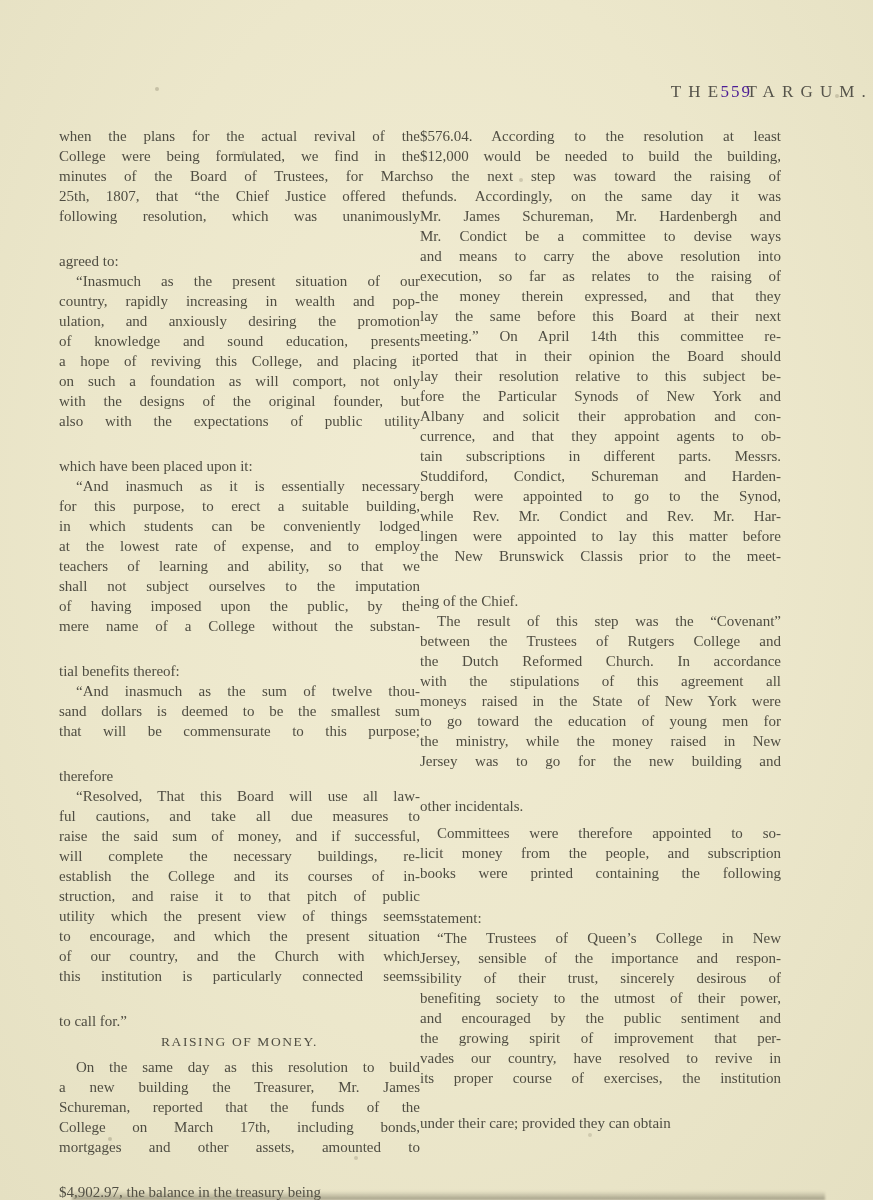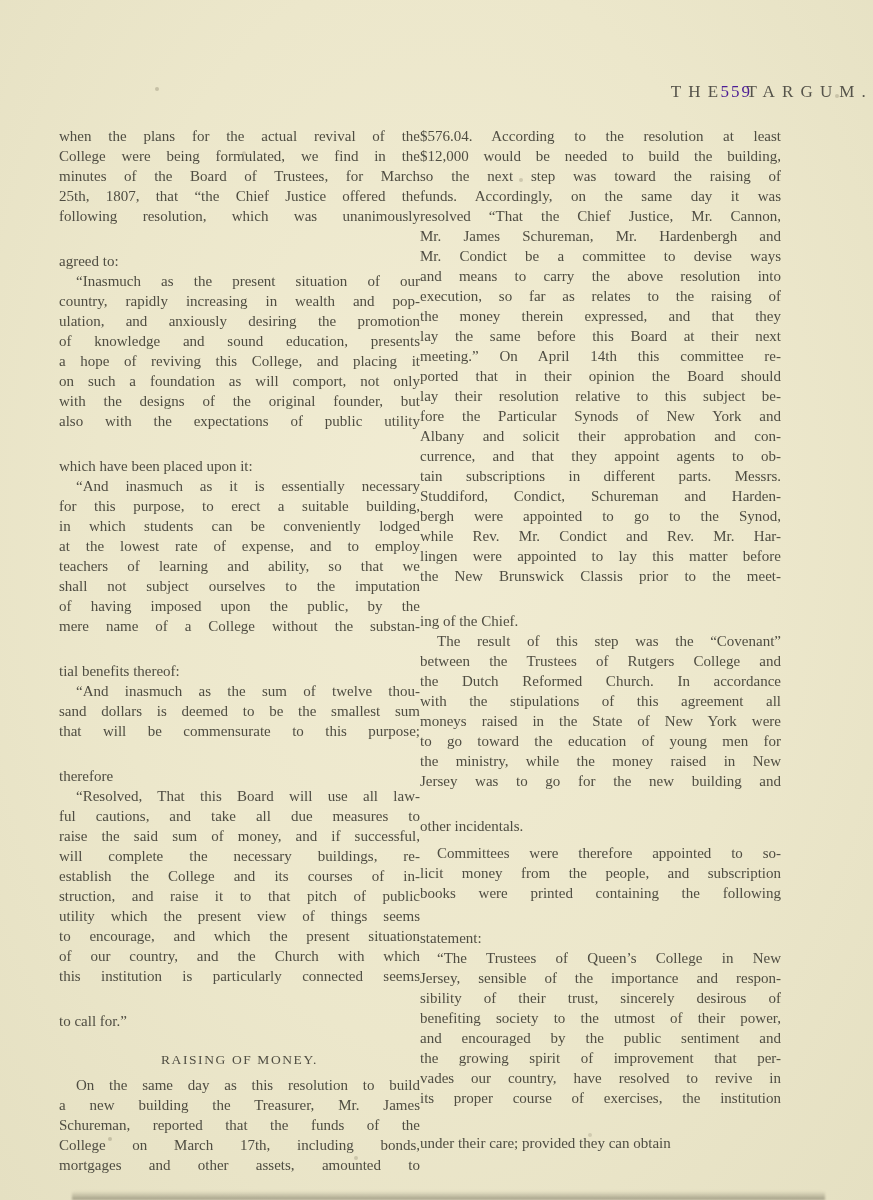--- a/index.html
+++ b/index.html
@@ -77,21 +77,21 @@
     margin-top: 25px;
   }
   .para.indent .line:first-child {
     padding-left: 17px;
   }
   .section-heading {
     text-align: center;
     font-size: 13.5px;
     line-height: 20px;
     letter-spacing: 1.6px;
-    margin: 19px 0 5px 0;
+    margin: 1px 0 5px 0;
     color: #504e43;
   }
   
   .bottom-shadow {
     position: absolute;
     left: 72px;
     right: 48px;
     bottom: 0;
     height: 9px;
     background: linear-gradient(to bottom, rgba(110,105,85,0) 0%, rgba(110,105,85,0.38) 70%, rgba(95,92,75,0.55) 100%);
@@ -185,21 +185,20 @@
           <div class="line">mortgages and other assets, amounted to</div>
           <div class="line last">$4,902.97, the balance in the treasury being</div>
         </div>
       </div>
     <div class="column" id="col-right">
         <div class="para">
           <div class="line">$576.04. According to the resolution at least</div>
           <div class="line">$12,000 would be needed to build the building,</div>
           <div class="line">so the next step was toward the raising of</div>
           <div class="line">funds. Accordingly, on the same day it was</div>
-          <div class="line">resolved “That the Chief Justice, Mr. Cannon,</div>
           <div class="line">Mr. James Schureman, Mr. Hardenbergh and</div>
           <div class="line">Mr. Condict be a committee to devise ways</div>
           <div class="line">and means to carry the above resolution into</div>
           <div class="line">execution, so far as relates to the raising of</div>
           <div class="line">the money therein expressed, and that they</div>
           <div class="line">lay the same before this Board at their next</div>
           <div class="line">meeting.” On April 14th this committee re-</div>
           <div class="line">ported that in their opinion the Board should</div>
           <div class="line">lay their resolution relative to this subject be-</div>
           <div class="line">fore the Particular Synods of New York and</div>

